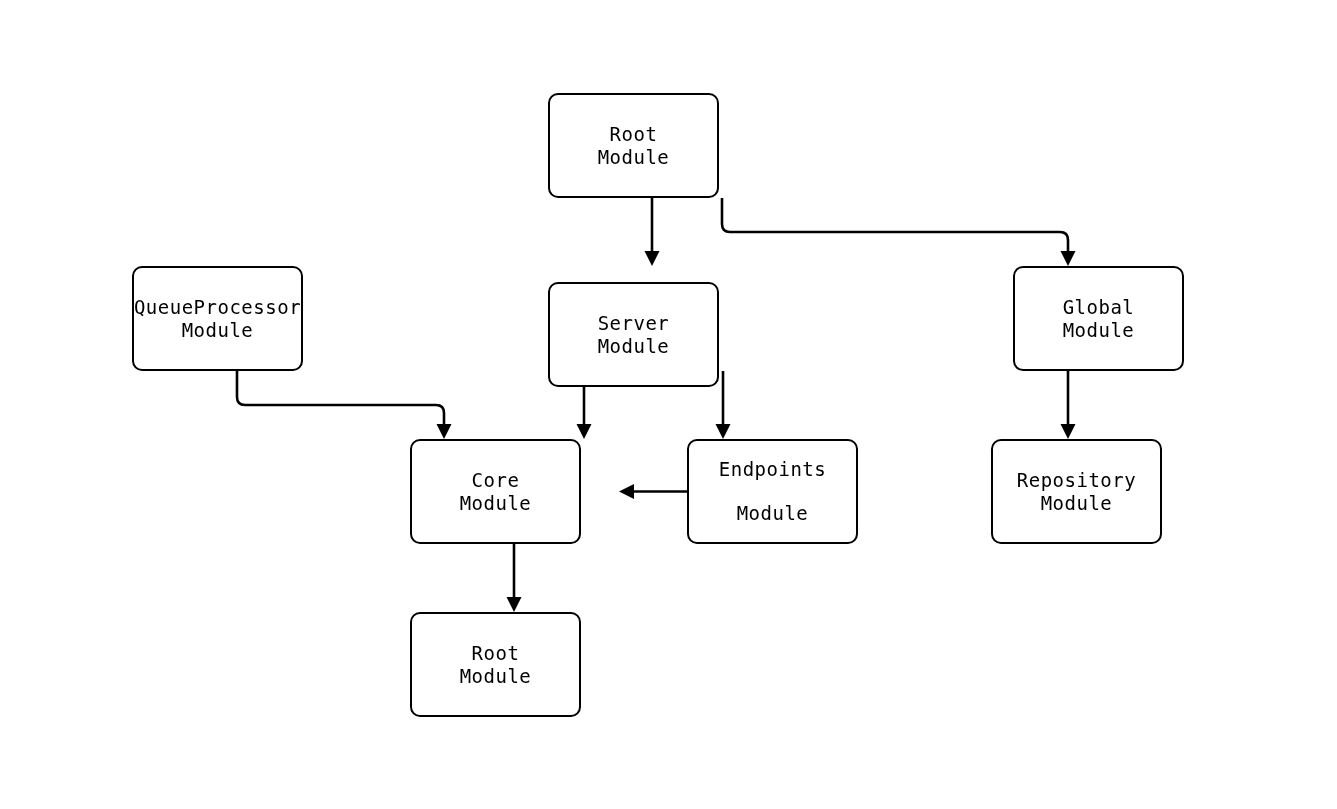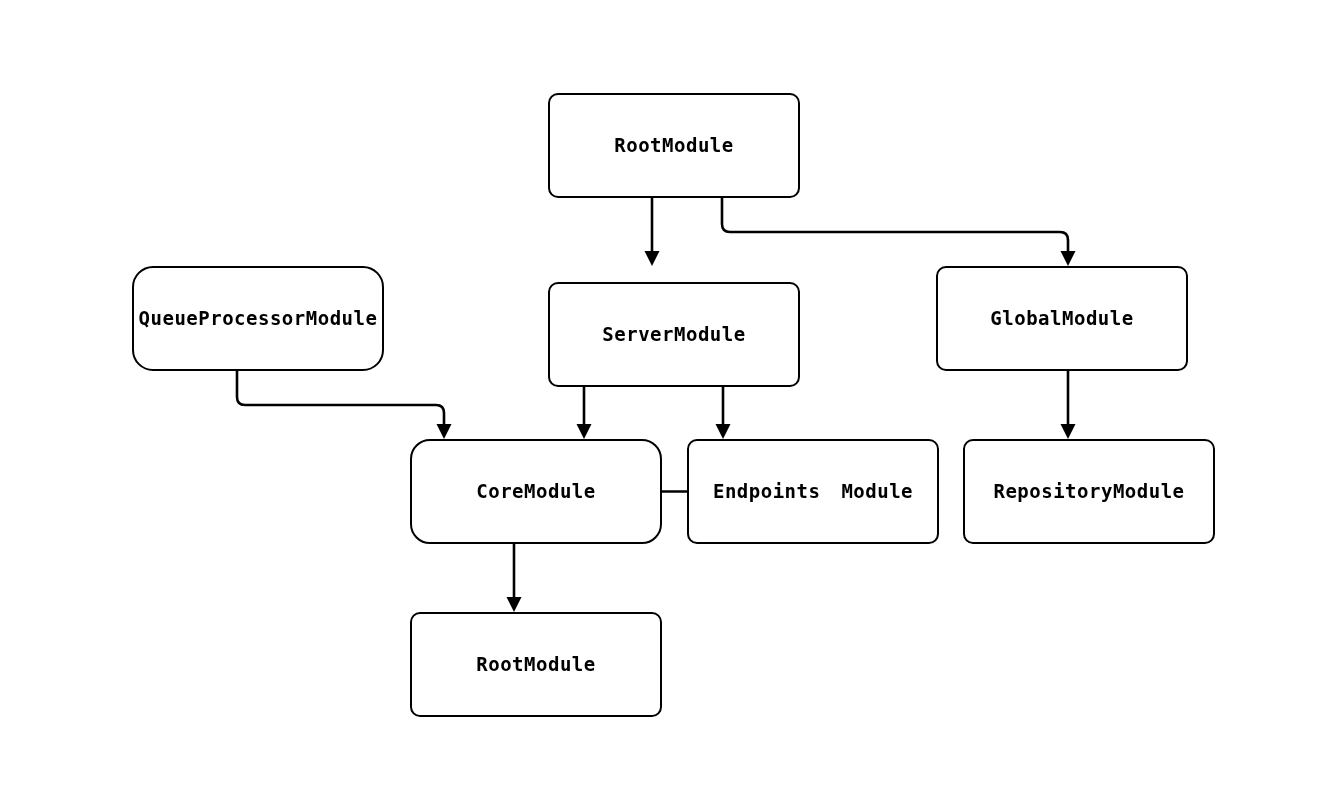--- a/index.html
+++ b/index.html
@@ -22,45 +22,45 @@
     width: 1337px;
     height: 809px;
   }
   .edge {
     fill: none;
     stroke: #000000;
     stroke-width: 2.6;
   }
   .node {
     position: absolute;
-    width: 252px;
+    width: 171px;
     height: 105px;
     box-sizing: border-box;
     background: #ffffff;
     border: 2.6px solid #000000;
     border-radius: 10px;
     display: flex;
-    flex-direction: row;
+    flex-direction: column;
     align-items: center;
     justify-content: center;
     text-align: center;
     font-size: 19px;
-    font-weight: 700;
+    font-weight: 400;
     line-height: 23px;
     color: #000000;
     letter-spacing: 0.5px;
   }
   
   .node-root          { left: 548px; top:  93px; }
-  .node-queueprocessor{ left: 132px; top: 266px; border-radius: 21px; }
+  .node-queueprocessor{ left: 132px; top: 266px; }
   .node-server        { left: 548px; top: 282px; }
-  .node-global        { left: 936px; top: 266px; }
-  .node-core          { left: 410px; top: 439px; border-radius: 20px; }
+  .node-global        { left: 1013px; top: 266px; }
+  .node-core          { left: 410px; top: 439px; }
   .node-endpoints     { left: 687px; top: 439px; gap: 21px; }
-  .node-repository    { left: 963px; top: 439px; align-items: center; }
+  .node-repository    { left: 991px; top: 439px; align-items: center; }
   .node-queue         { left: 410px; top: 612px; }
 </style>
 </head>
 <body>
 
 <div class="canvas">
 
   <svg class="edges-svg" viewBox="0 0 1337 809" xmlns="http://www.w3.org/2000/svg">
     <defs>
       <marker id="arrow" markerUnits="userSpaceOnUse" markerWidth="18" markerHeight="16" refX="11" refY="7.5" orient="auto">

